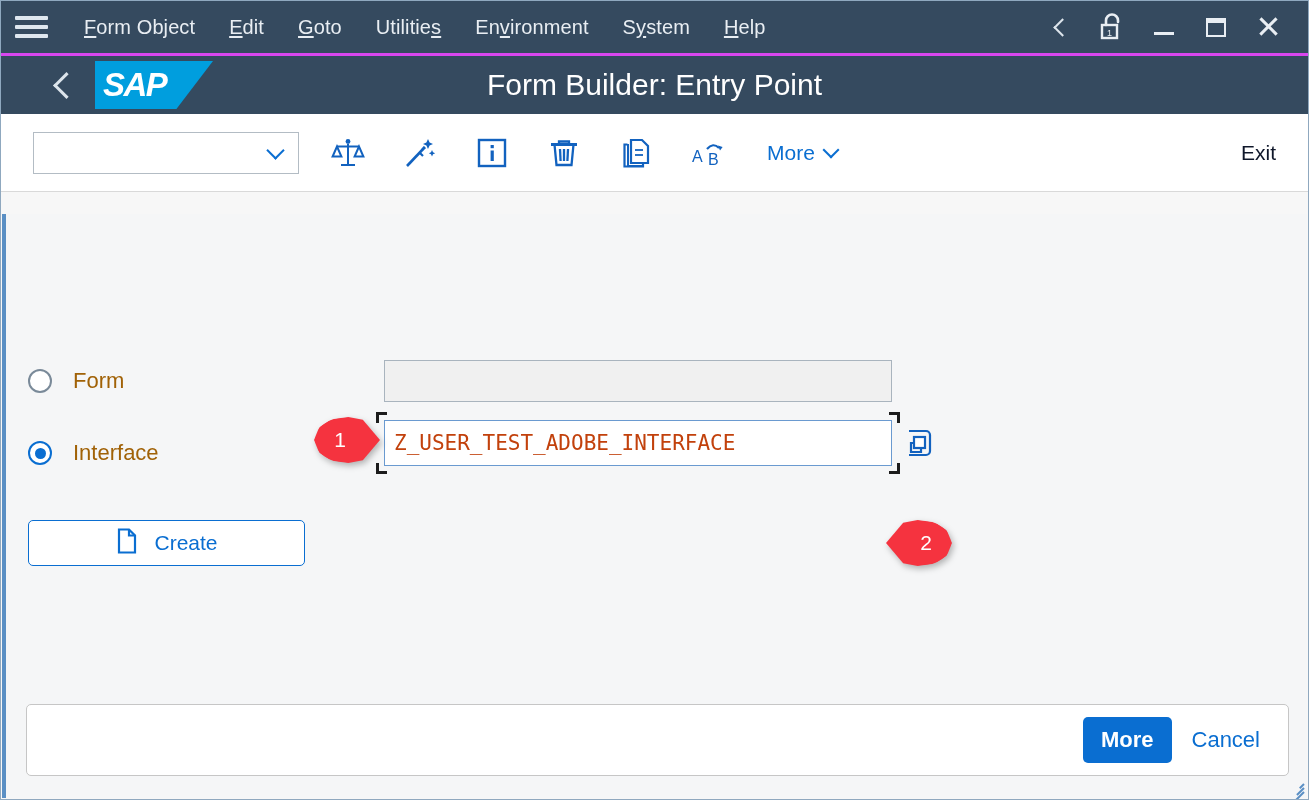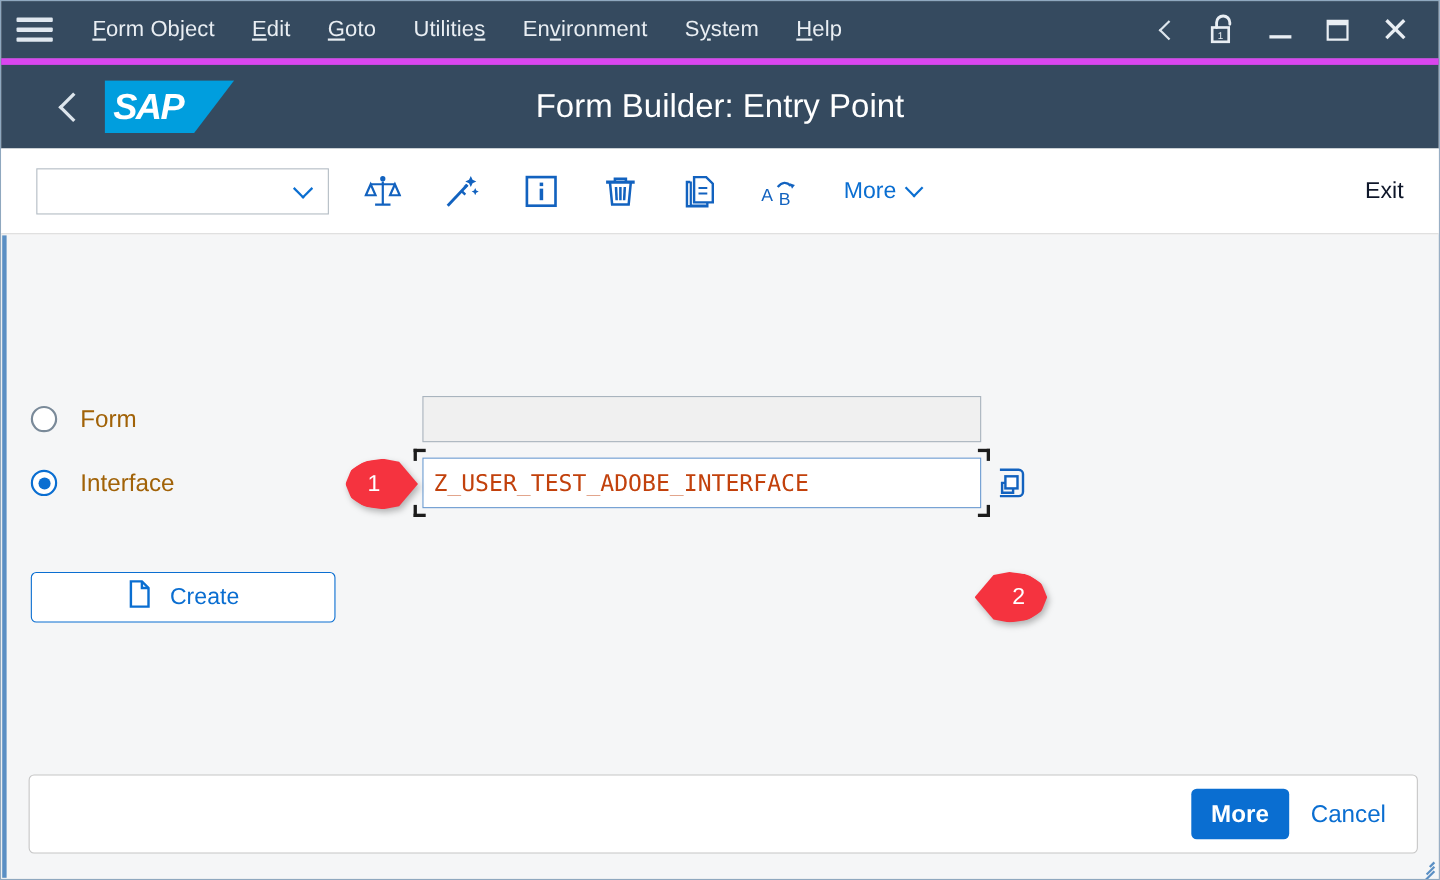--- a/index.html
+++ b/index.html
@@ -73,25 +73,25 @@
   .close-x { position: relative; width: 22px; height: 22px; }
   .close-x:before, .close-x:after {
     content: ""; position: absolute; left: 0; top: 9px;
     width: 23px; height: 3.2px; background: #e9eef3;
   }
   .close-x:before { transform: rotate(45deg); }
   .close-x:after  { transform: rotate(-45deg); }
 
   
   .titlebar {
-    height: 82px;
+    height: 61px;
     background: #354a5f;
     display: flex; align-items: center;
     position: relative;
-    border-top: 6px solid #d946ef;
+    border-top: 3px solid #d946ef;
   }
   .title-back {
     width: 56px; margin-left: 34px;
     display: flex; align-items: center; justify-content: center;
     cursor: pointer;
   }
   .title-back .chev {
     width: 19px; height: 19px;
     border-left: 3px solid #dde5ec;
     border-bottom: 3px solid #dde5ec;
@@ -478,21 +478,21 @@
       <div class="row">
         <div class="radio-cell">
           <div class="radio"></div>
           <div class="radio-label">Form</div>
         </div>
         <div class="field-wrap">
           <div class="field-disabled"></div>
         </div>
       </div>
 
-      <div class="row" style="margin-top:4px;">
+      <div class="row" style="margin-top:4px;align-items:flex-end;">
         <div class="radio-cell">
           <div class="radio on"></div>
           <div class="radio-label">Interface</div>
         </div>
 
         <div class="field-wrap">
           <div class="field-focus">
             <input type="text" value="Z_USER_TEST_ADOBE_INTERFACE" style="">
             <span class="corner c-tl"></span>
             <span class="corner c-tr"></span>

